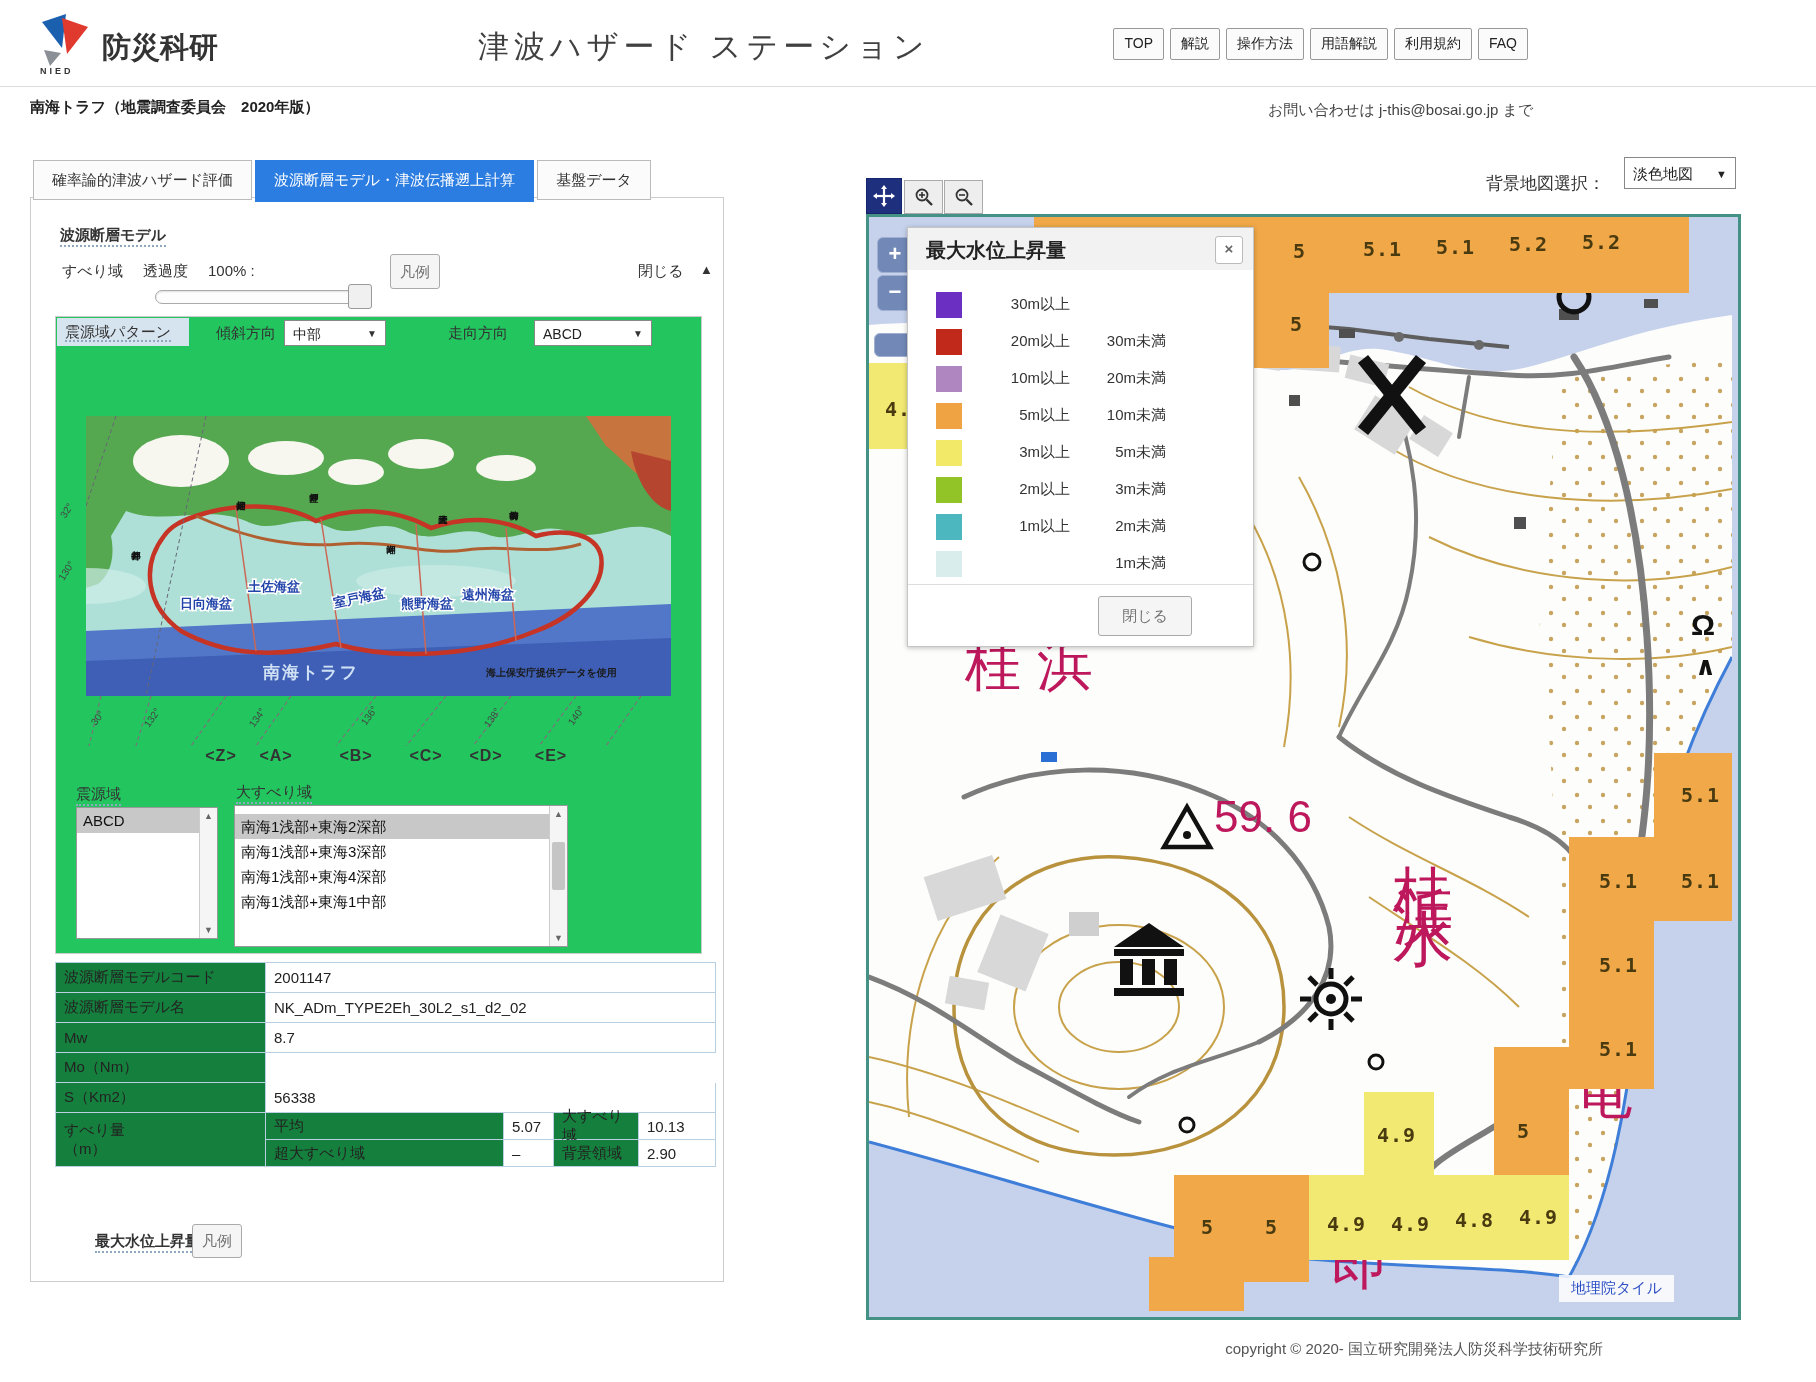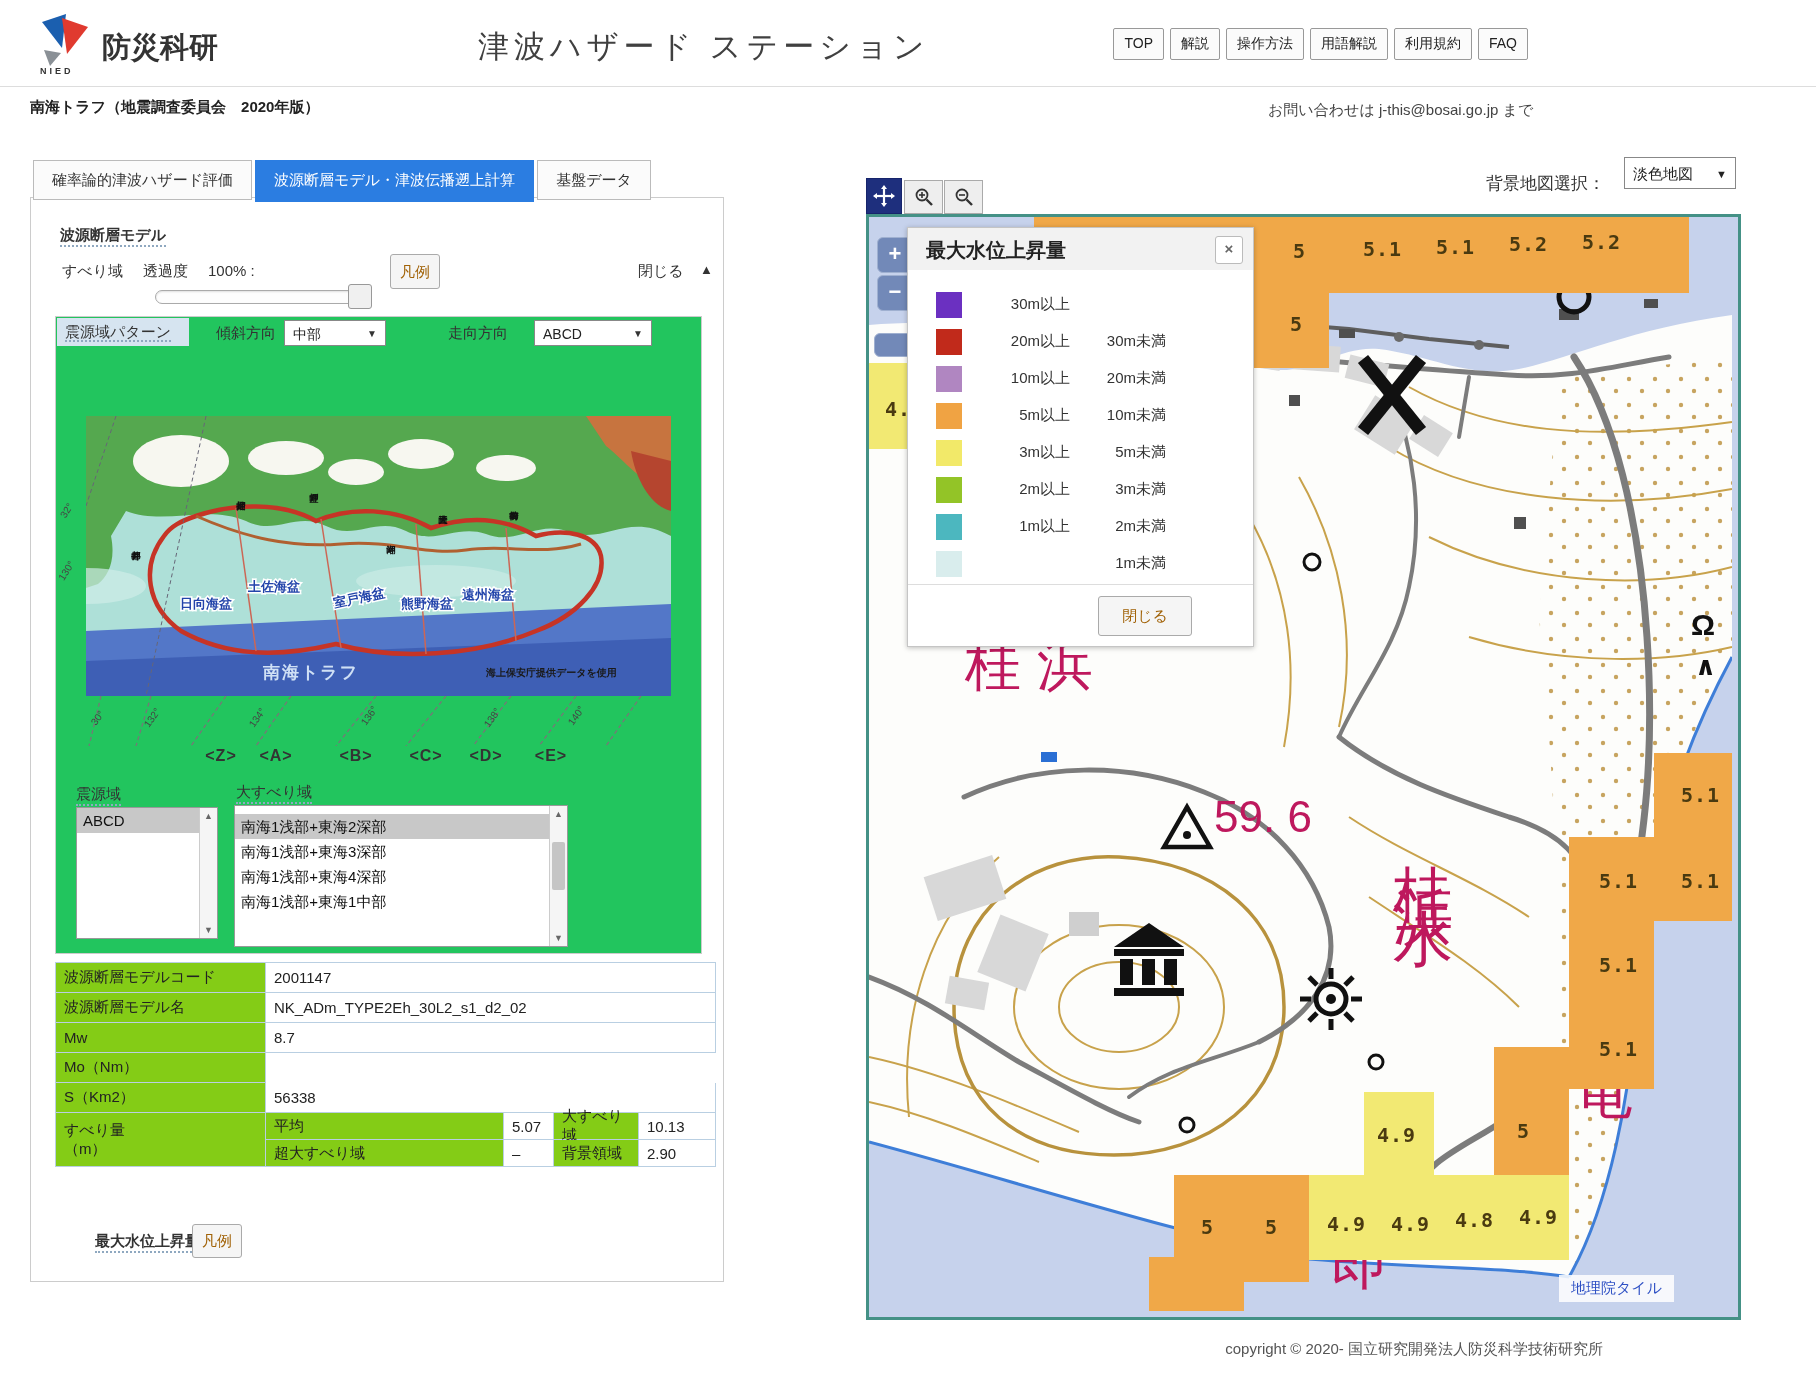--- a/index.html
+++ b/index.html
@@ -24,21 +24,21 @@
   .tab{height:38px;line-height:38px;padding:0 18px;font-size:15px;border:1px solid #bbb;background:#fbfbfb;color:#333;cursor:pointer;white-space:nowrap;}
   .tab.active{background:#2b7de1;border-color:#2b7de1;color:#fff;height:40px;}
   .dotted{border-bottom:2px dotted #8fa8c0;padding-bottom:2px;}
   .sec-title{position:absolute;left:60px;top:226px;font-size:15px;font-weight:bold;color:#333;}
   .lbl15{font-size:15px;color:#333;}
   .ctl-slip{position:absolute;left:62px;top:262px;}
   .ctl-op{position:absolute;left:143px;top:262px;}
   .ctl-opv{position:absolute;left:208px;top:262px;}
   .slider-track{position:absolute;left:155px;top:290px;width:212px;height:12px;border:1px solid #aaa;border-radius:7px;background:#fdfdfd;box-shadow:inset 0 1px 2px rgba(0,0,0,.12);}
   .slider-thumb{position:absolute;left:348px;top:284px;width:22px;height:23px;background:#f0f0f0;border:1px solid #999;border-radius:3px;cursor:pointer;}
-  .btn{display:inline-block;border:1px solid #aaa;background:#f5f5f5;font-size:15px;color:#a16207;border-radius:3px;cursor:pointer;text-align:center;}
+  .btn{display:inline-block;border:1px solid #aaa;background:#f5f5f5;font-size:15px;color:#737373;border-radius:3px;cursor:pointer;text-align:center;}
   .btn-legend1{position:absolute;left:390px;top:254px;width:48px;height:33px;line-height:33px;}
   .close-ctl{position:absolute;left:638px;top:262px;font-size:15px;color:#333;cursor:pointer;}
   .close-arrow{position:absolute;left:700px;top:262px;font-size:13px;color:#333;cursor:pointer;}
 
   .pattern-box{position:absolute;left:55px;top:316px;width:645px;height:636px;border:1px solid #ccc;background:#22c55e;}
   .pb-title{position:absolute;left:1px;top:1px;width:132px;height:28px;background:#d6e4f0;font-size:15px;color:#333;line-height:28px;padding-left:8px;box-sizing:border-box;}
   .pb-title span{border-bottom:2px dotted #8fa8c0;}
   .pb-lbl{position:absolute;top:7px;font-size:15px;color:#333;}
   .select{position:absolute;top:3px;height:26px;border:1px solid #888;background:#fff;font-size:14px;color:#222;line-height:26px;padding:0 8px;box-sizing:border-box;cursor:pointer;}
   .select .car{float:right;font-size:10px;margin-left:10px;color:#333;}
@@ -53,21 +53,21 @@
   .lb-item{height:25px;line-height:25px;font-size:15px;padding-left:6px;white-space:nowrap;cursor:pointer;color:#111;}
   .lb-item.sel{background:#c8c8c8;}
   .lb-sliver{height:8px;overflow:hidden;}
   .lb-scroll{position:absolute;right:0;top:0;bottom:0;width:17px;background:#f5f5f5;border-left:1px solid #ccc;}
   .lb-arrow{position:absolute;left:0;width:17px;height:16px;font-size:9px;color:#666;text-align:center;line-height:16px;cursor:pointer;}
   .lb-thumb{position:absolute;left:2px;width:13px;background:#c5c5c5;border-radius:2px;cursor:pointer;}
 
   .mtable{position:absolute;left:55px;top:962px;width:660px;border-top:1px solid #b9cfe2;border-left:1px solid #b9cfe2;font-size:15px;}
   .mrow{display:flex;}
   .mcell{border-right:1px solid #b9cfe2;border-bottom:1px solid #b9cfe2;box-sizing:border-box;padding:0 8px;display:flex;align-items:center;}
-  .mlab{background:#84cc16;width:210px;}
+  .mlab{background:#15803d;width:210px;}
   .mval{background:#fff;flex:1;}
   .h30{height:30px;}
   .h27{height:27px;}
   .w238{width:238px;flex:none;}
   .w50{width:50px;flex:none;}
   .w85{width:85px;flex:none;}
   .w77{width:77px;flex:none;}
   .maxrise-lbl{position:absolute;left:95px;top:1232px;font-size:15px;font-weight:bold;color:#333;}
   .btn-legend2{position:absolute;left:192px;top:1224px;width:48px;height:32px;line-height:32px;}
 

